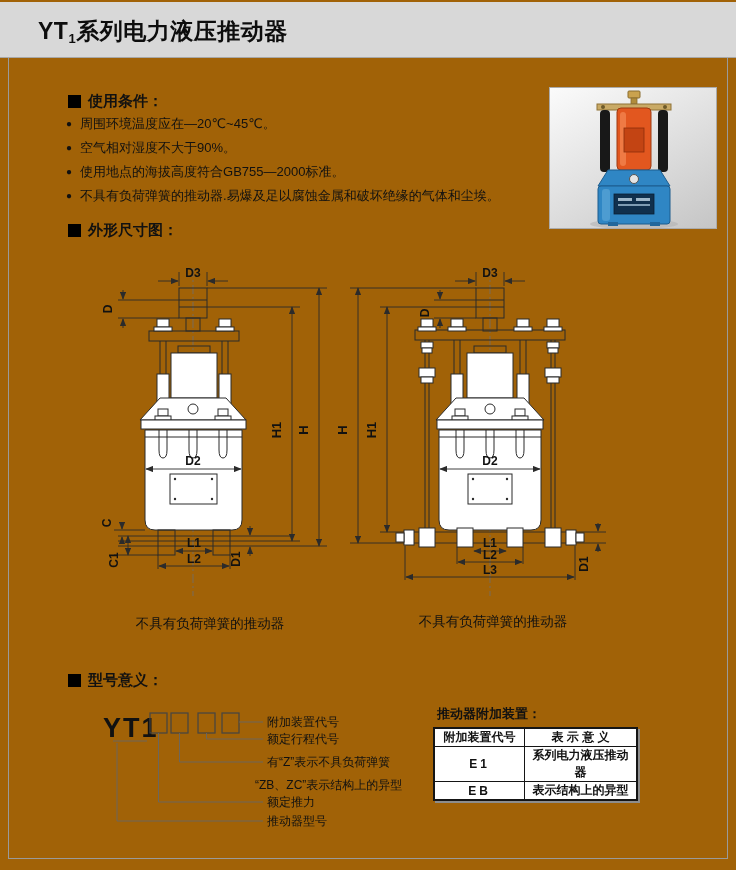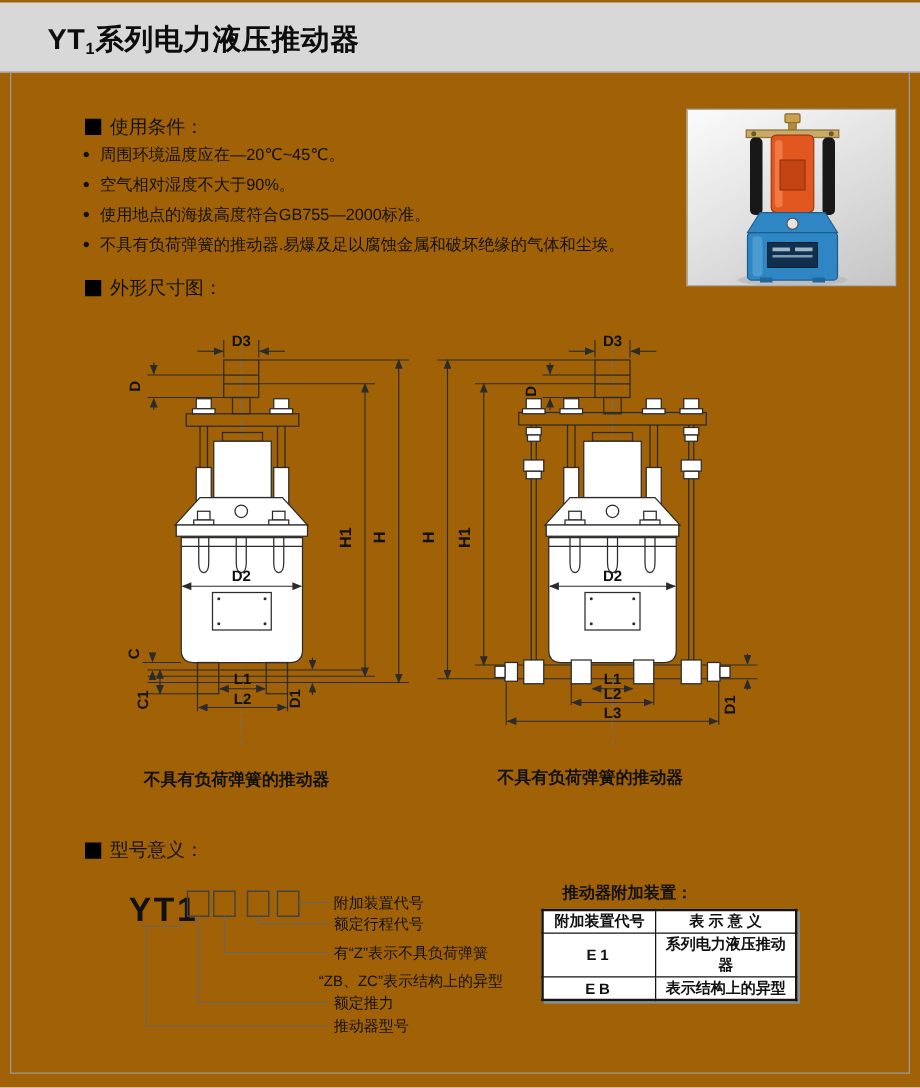--- a/index.html
+++ b/index.html
@@ -3,39 +3,39 @@
 <meta charset="utf-8">
 <style>
   html,body{margin:0;padding:0;background:#fff;}
   .page{position:relative;width:736px;height:870px;background:#a16207;overflow:hidden;
         font-family:"Liberation Sans","DejaVu Sans",sans-serif;color:#111;}
   .band{position:absolute;left:0;top:2px;width:736px;height:55px;background:#d8d8d8;border-bottom:1px solid #a8a8a8;}
   .frame{position:absolute;left:8px;top:58px;width:718px;height:800px;
          border-left:1px solid #9a9a9a;border-right:1px solid #9a9a9a;border-bottom:1px solid #9a9a9a;}
   .title{position:absolute;left:38px;top:16px;font-size:23px;font-weight:bold;letter-spacing:.5px;color:#0d0d0d;}
   .title .sub{font-size:13px;vertical-align:-4px;font-weight:bold;}
-  .sec-head{position:absolute;left:68px;display:flex;align-items:center;gap:7px;font-size:15px;font-weight:normal;}
+  .sec-head{position:absolute;left:68px;display:flex;align-items:center;gap:7px;font-size:15px;font-weight:bold;}
   .sq{width:13px;height:13px;background:#000;flex:0 0 auto;}
   .bullet-row{position:absolute;left:66px;display:flex;align-items:center;gap:8px;font-size:13px;line-height:16px;}
   .dot{font-size:10px;flex:0 0 auto;}
   .photo{position:absolute;left:549px;top:87px;width:166px;height:140px;border:1px solid #ababab;
          background:linear-gradient(150deg,#fbfbfb 0%,#e3e3e3 45%,#c5c5c5 100%);}
   svg.draw{position:absolute;overflow:visible;}
   .ln{stroke:#2b2b2b;stroke-width:1;fill:none;}
   .fw{stroke:#2b2b2b;stroke-width:1;fill:#fff;}
   .cl{stroke:#707070;stroke-width:.8;fill:none;stroke-dasharray:9 3 2 3;}
   .dim{stroke:#2b2b2b;stroke-width:.9;fill:none;}
   .dl{font-size:12px;font-weight:bold;fill:#111;text-anchor:middle;font-family:"Liberation Sans","DejaVu Sans",sans-serif;}
   .dlb{font-size:13px;font-weight:bold;fill:#111;text-anchor:middle;}
-  .caption{position:absolute;width:190px;text-align:left;font-size:13.5px;font-weight:bold;}
+  .caption{position:absolute;width:190px;text-align:center;font-size:13.5px;font-weight:normal;}
   .mcode{font-size:27px;font-weight:bold;letter-spacing:2px;fill:#111;}
   .mln{stroke:#666;stroke-width:.9;fill:none;}
   .mbox{stroke:#444;stroke-width:1.2;fill:none;}
   .mlabel{font-size:12px;fill:#111;}
-  .tbl-title{position:absolute;font-size:13px;font-weight:bold;margin-left:13px;}
+  .tbl-title{position:absolute;font-size:13px;font-weight:bold;}
   table.att{position:absolute;border-collapse:collapse;background:#fff;border:2px solid #151515;box-shadow:2px 2px 0 #8d8d8d;table-layout:fixed;}
   table.att td{border:1px solid #151515;font-size:12px;font-weight:bold;text-align:center;height:17px;padding:0 2px;}
   .code-cell{letter-spacing:3px;margin-left:31px;}
 </style>
 </head>
 <body>
 
 <div class="page">
 
   <div class="band"></div>

